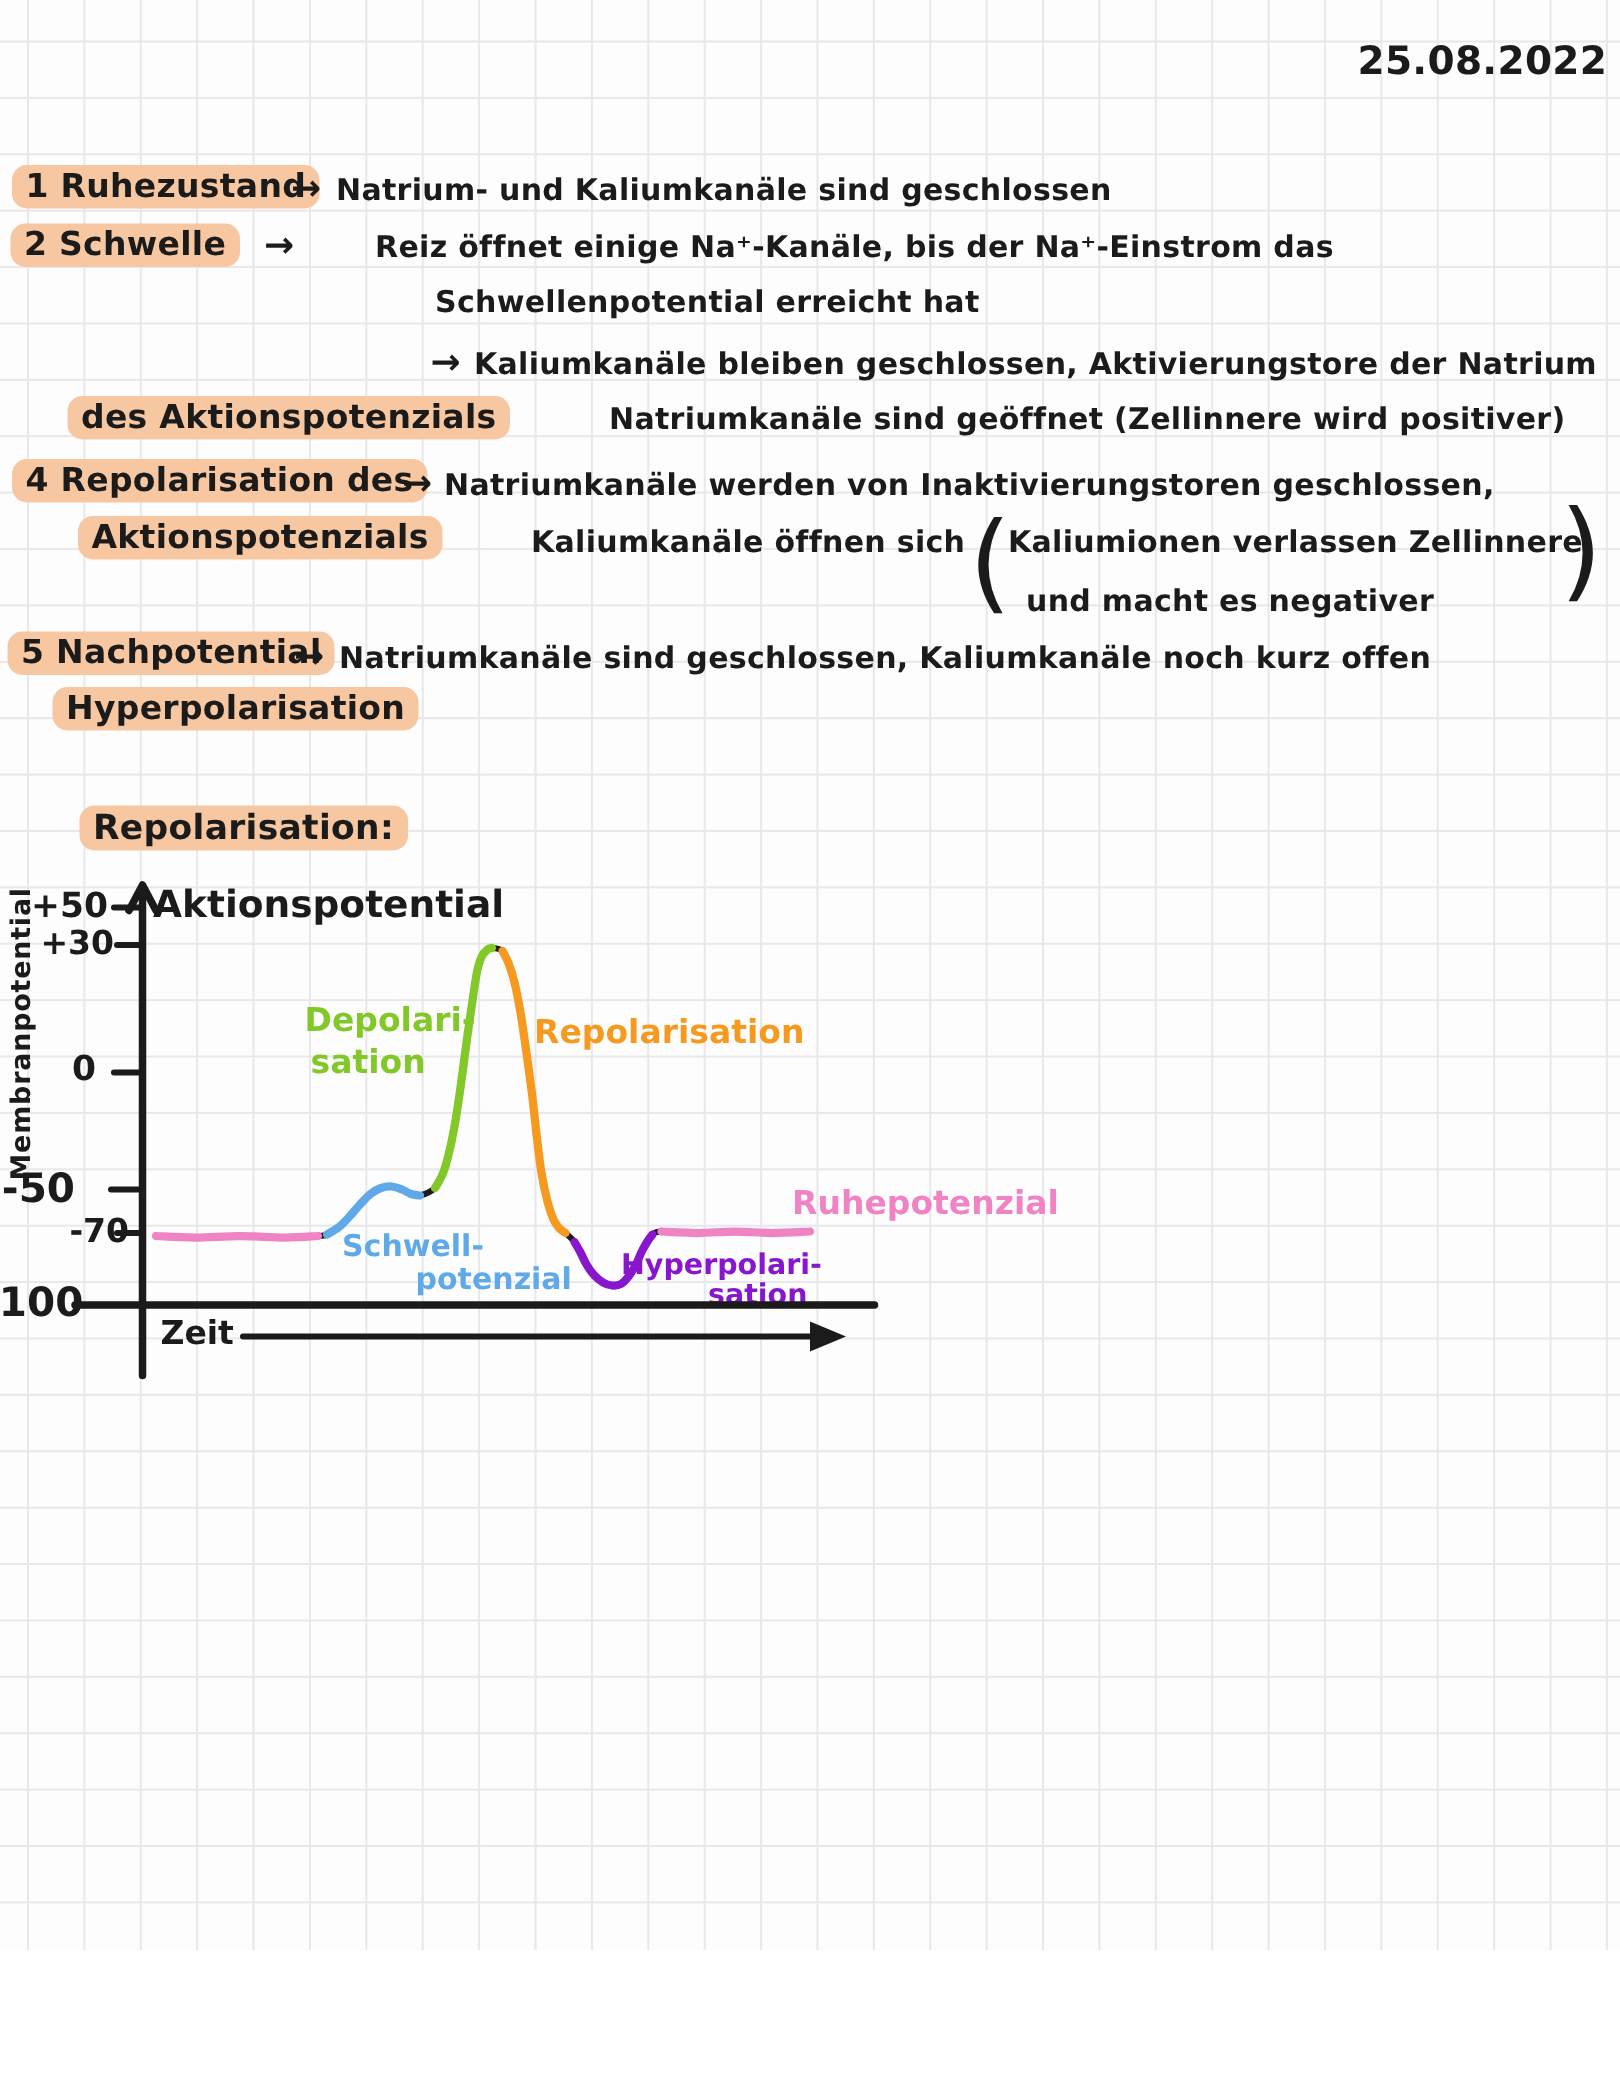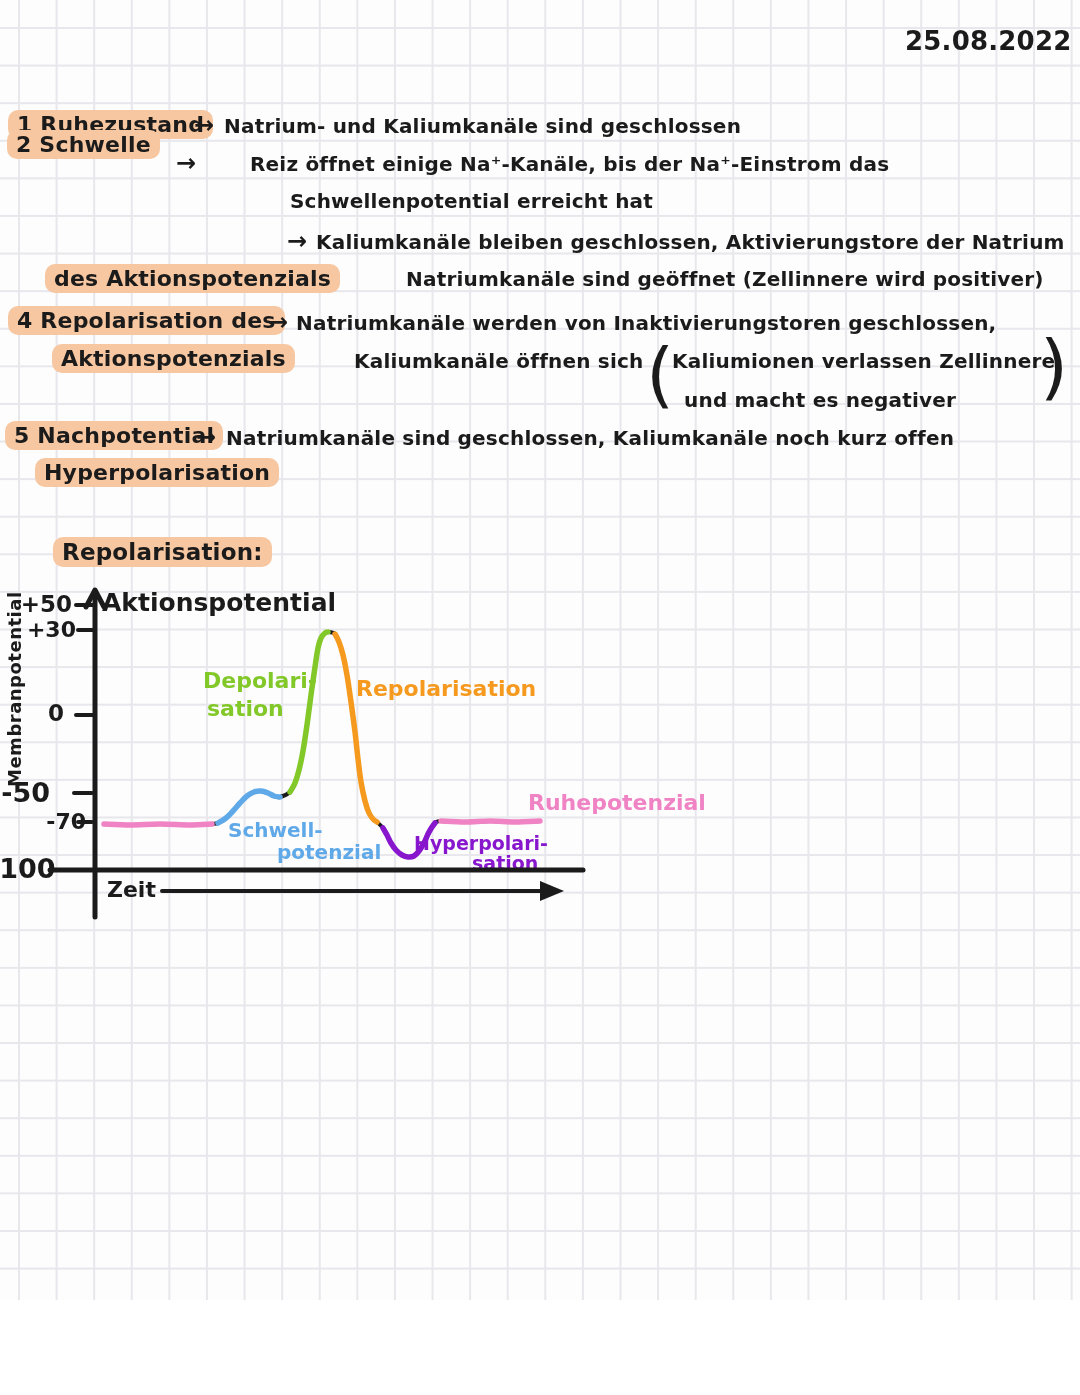--- a/index.html
+++ b/index.html
@@ -42,21 +42,21 @@
 <body>
 
 <div class="page">
 
   <div class="frag date" style="left:905px;top:26px;">25.08.2022</div>
 
   <div class="frag term hl" style="left:8px;top:110px;">1 Ruhezustand</div>
   <div class="frag arrow" style="left:194px;top:111px;">→</div>
   <div class="frag" style="left:224px;top:114px;">Natrium- und Kaliumkanäle sind geschlossen</div>
 
-  <div class="frag term hl" style="left:7px;top:130px;">2 Schwelle</div>
+  <div class="frag term hl" style="left:7px;top:149px;">2 Schwelle</div>
   <div class="frag arrow" style="left:176px;top:149px;">→</div>
   <div class="frag" style="left:206px;top:152px;padding-left:44px;">Reiz öffnet einige Na⁺-Kanäle, bis der Na⁺-Einstrom das</div>
   <div class="frag" style="left:290px;top:189px;">Schwellenpotential erreicht hat</div>
 
   <div class="frag arrow" style="left:287px;top:227px;">→</div>
   <div class="frag" style="left:316px;top:230px;">Kaliumkanäle bleiben geschlossen, Aktivierungstore der Natrium</div>
   <div class="frag term hl" style="left:45px;top:264px;">des Aktionspotenzials</div>
   <div class="frag" style="left:406px;top:267px;">Natriumkanäle sind geöffnet (Zellinnere wird positiver)</div>
 
   <div class="frag term hl" style="left:8px;top:306px;">4 Repolarisation des</div>

